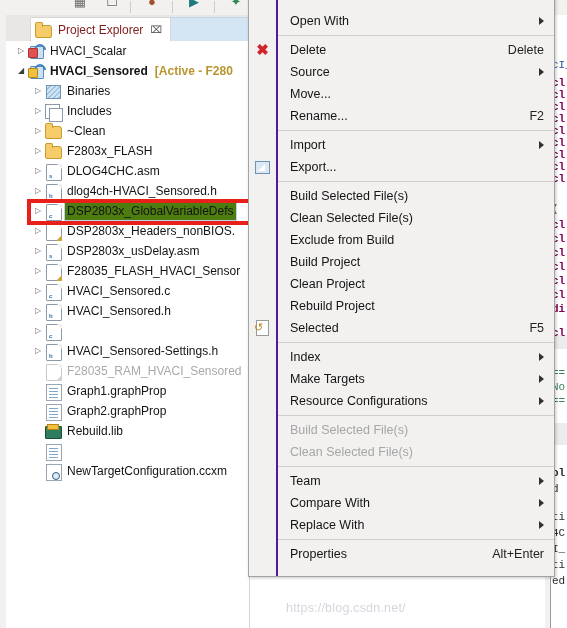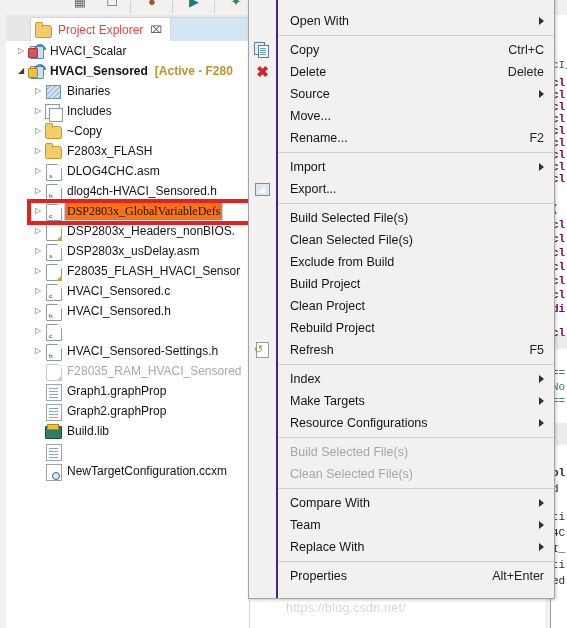--- a/index.html
+++ b/index.html
@@ -74,21 +74,21 @@
     background: #ffffff;
     border: 1px solid #d7d5d3;
     border-bottom: none;
     border-radius: 2px 2px 0 0;
     display: flex;
     align-items: center;
     gap: 5px;
   }
   .tab-label {
     font-size: 12px;
-    color: #ef4444;
+    color: #7f1d1d;
     white-space: nowrap;
   }
   .tab-close {
     font-size: 10px;
     color: #4a4a4a;
     font-family: "Liberation Sans", sans-serif;
     margin-left: 2px;
   }
   .tab-filler {
     position: absolute;
@@ -108,23 +108,22 @@
   .tree-row {
     position: relative;
     height: 20px;
     display: flex;
     align-items: center;
     white-space: nowrap;
     font-size: 12px;
     color: #141414;
   }
   .tree-row.selected-row .node-label {
-    background: #f97316;
+    background: #4d7c0f;
     outline: 1px solid #b9d4ec;
-    font-family: Liberation Serif, serif;
   }
   .twisty {
     width: 14px;
     flex: 0 0 14px;
     text-align: center;
     font-size: 8px;
     color: #6f6f6f;
     line-height: 20px;
   }
   .twisty.open { color: #3d3d3d; }
@@ -561,21 +560,21 @@
           <span class="node-icon">
             <span class="ic-incl"></span>
           </span>
           <span class="node-label">Includes</span>
         </div>
         <div class="tree-row" style="padding-left: 25px;">
           <span class="twisty">▷</span>
           <span class="node-icon">
             <span class="ic-folder"></span>
           </span>
-          <span class="node-label">~Copy</span>
+          <span class="node-label">~Clean</span>
         </div>
         <div class="tree-row" style="padding-left: 25px;">
           <span class="twisty">▷</span>
           <span class="node-icon">
             <span class="ic-folder"></span>
           </span>
           <span class="node-label">F2803x_FLASH</span>
         </div>
         <div class="tree-row" style="padding-left: 25px;">
           <span class="twisty">▷</span>
@@ -691,21 +690,21 @@
               <span class="ic-lines"></span>
             </span>
           </span>
           <span class="node-label">Graph2.graphProp</span>
         </div>
         <div class="tree-row" style="padding-left: 25px;">
           <span class="twisty"></span>
           <span class="node-icon">
             <span class="ic-lib"></span>
           </span>
-          <span class="node-label">Build.lib</span>
+          <span class="node-label">Rebuild.lib</span>
         </div>
         <div class="tree-row" style="padding-left: 25px;">
           <span class="twisty"></span>
           <span class="node-icon">
             <span class="ic ic-plain">
               <span class="ic-lines"></span>
             </span>
           </span>
         </div>
         <div class="tree-row" style="padding-left: 25px;">
@@ -759,28 +758,20 @@
 
   <div class="ctx-menu">
     <div class="ctx-iconcol"></div>
     <div class="ctx-body" id="ctx-body">
         <div class="ctx-item">
           <span class="ctx-label">Open With</span>
           <span class="ctx-arrow"></span>
         </div>
         <div class="ctx-sep"></div>
         <div class="ctx-item">
-          <span class="ctx-menu-icon mi-copy" style="top: 2px; left: -24px;">
-            <span class="sheet-a"></span>
-            <span class="sheet-b"></span>
-          </span>
-          <span class="ctx-label">Copy</span>
-          <span class="ctx-accel">Ctrl+C</span>
-        </div>
-        <div class="ctx-item">
           <span class="ctx-menu-icon mi-delete" style="top: 2px; left: -24px;">✖</span>
           <span class="ctx-label">Delete</span>
           <span class="ctx-accel">Delete</span>
         </div>
         <div class="ctx-item">
           <span class="ctx-label">Source</span>
           <span class="ctx-arrow"></span>
         </div>
         <div class="ctx-item">
           <span class="ctx-label">Move...</span>
@@ -817,21 +808,21 @@
           <span class="ctx-label">Clean Project</span>
         </div>
         <div class="ctx-item">
           <span class="ctx-label">Rebuild Project</span>
         </div>
         <div class="ctx-item">
           <span class="ctx-menu-icon mi-refresh" style="top: 2px; left: -24px;">
             <span class="rsheet"></span>
             <span class="rarrow">↺</span>
           </span>
-          <span class="ctx-label">Refresh</span>
+          <span class="ctx-label">Selected</span>
           <span class="ctx-accel">F5</span>
         </div>
         <div class="ctx-sep"></div>
         <div class="ctx-item">
           <span class="ctx-label">Index</span>
           <span class="ctx-arrow"></span>
         </div>
         <div class="ctx-item">
           <span class="ctx-label">Make Targets</span>
           <span class="ctx-arrow"></span>
@@ -842,28 +833,28 @@
         </div>
         <div class="ctx-sep"></div>
         <div class="ctx-item disabled">
           <span class="ctx-label">Build Selected File(s)</span>
         </div>
         <div class="ctx-item disabled">
           <span class="ctx-label">Clean Selected File(s)</span>
         </div>
         <div class="ctx-sep"></div>
         <div class="ctx-item">
+          <span class="ctx-label">Team</span>
+          <span class="ctx-arrow"></span>
+        </div>
+        <div class="ctx-item">
           <span class="ctx-label">Compare With</span>
           <span class="ctx-arrow"></span>
         </div>
         <div class="ctx-item">
-          <span class="ctx-label">Team</span>
-          <span class="ctx-arrow"></span>
-        </div>
-        <div class="ctx-item">
           <span class="ctx-label">Replace With</span>
           <span class="ctx-arrow"></span>
         </div>
         <div class="ctx-sep"></div>
         <div class="ctx-item">
           <span class="ctx-label">Properties</span>
           <span class="ctx-accel">Alt+Enter</span>
         </div>
       </div>
   </div>

